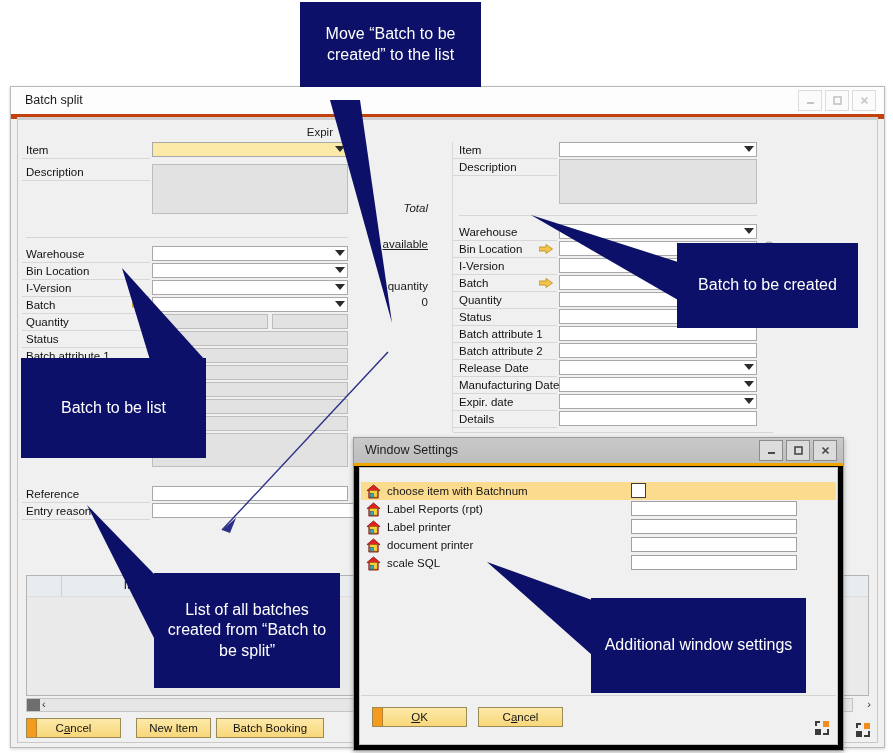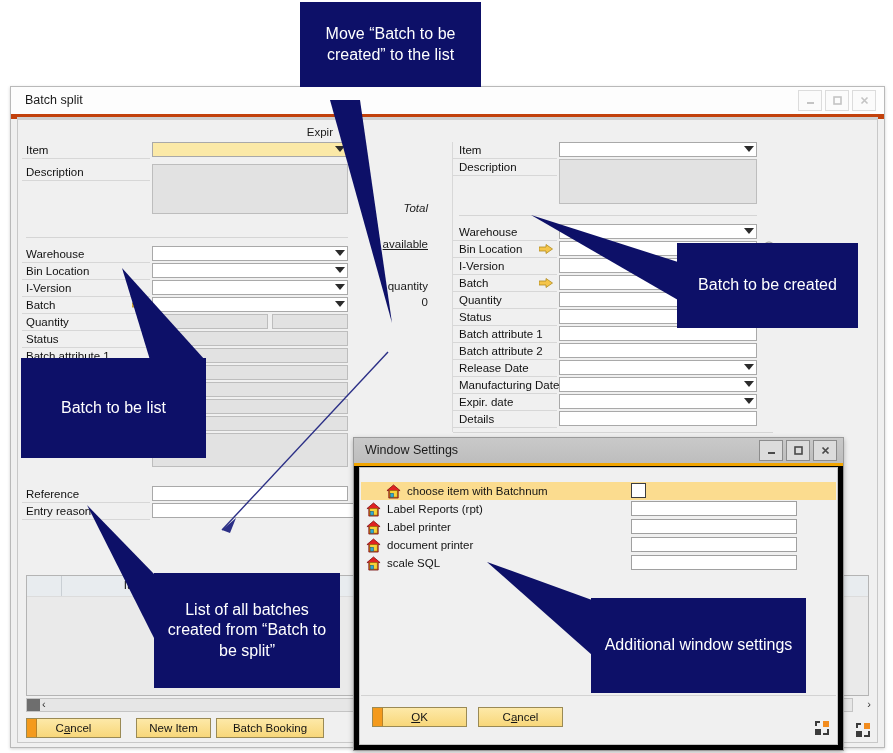--- a/index.html
+++ b/index.html
@@ -111,21 +111,21 @@
   }
   #ws-title{position:absolute;left:11px;top:5px;font-size:12.5px;color:#1b1b1b;}
   #ws-winbtns{right:6px;top:2px;}
   .wb.dark{border:1px solid #8c8c8c;background:#dcdcdc;}
   #ws-body{
     position:absolute;left:5px;top:29px;right:5px;bottom:5px;
     background:#f0f0f0;border:1px solid #c3c3c3;box-sizing:border-box;
   }
   #ws-list{position:absolute;left:1px;top:14px;right:1px;height:160px;}
   .wsrow{position:relative;height:18px;display:flex;align-items:center;}
-  .wsrow.sel{background:#fbdc8f;padding-left:20px;}
+  .wsrow.sel{background:#fbdc8f;}
   .houseicon{margin-left:5px;width:15px;height:15px;flex:0 0 15px;}
   .wslabel{margin-left:6px;font-size:11.5px;color:#141414;}
   .wsfield{
     position:absolute;left:270px;top:1px;width:166px;height:15px;
     background:#ffffff;border:1px solid #a0a0a0;box-sizing:border-box;
   }
   .wscheck{
     position:absolute;left:270px;top:1px;width:15px;height:15px;
     background:#ffffff;border:1px solid #3d3d3d;box-sizing:border-box;
   }

